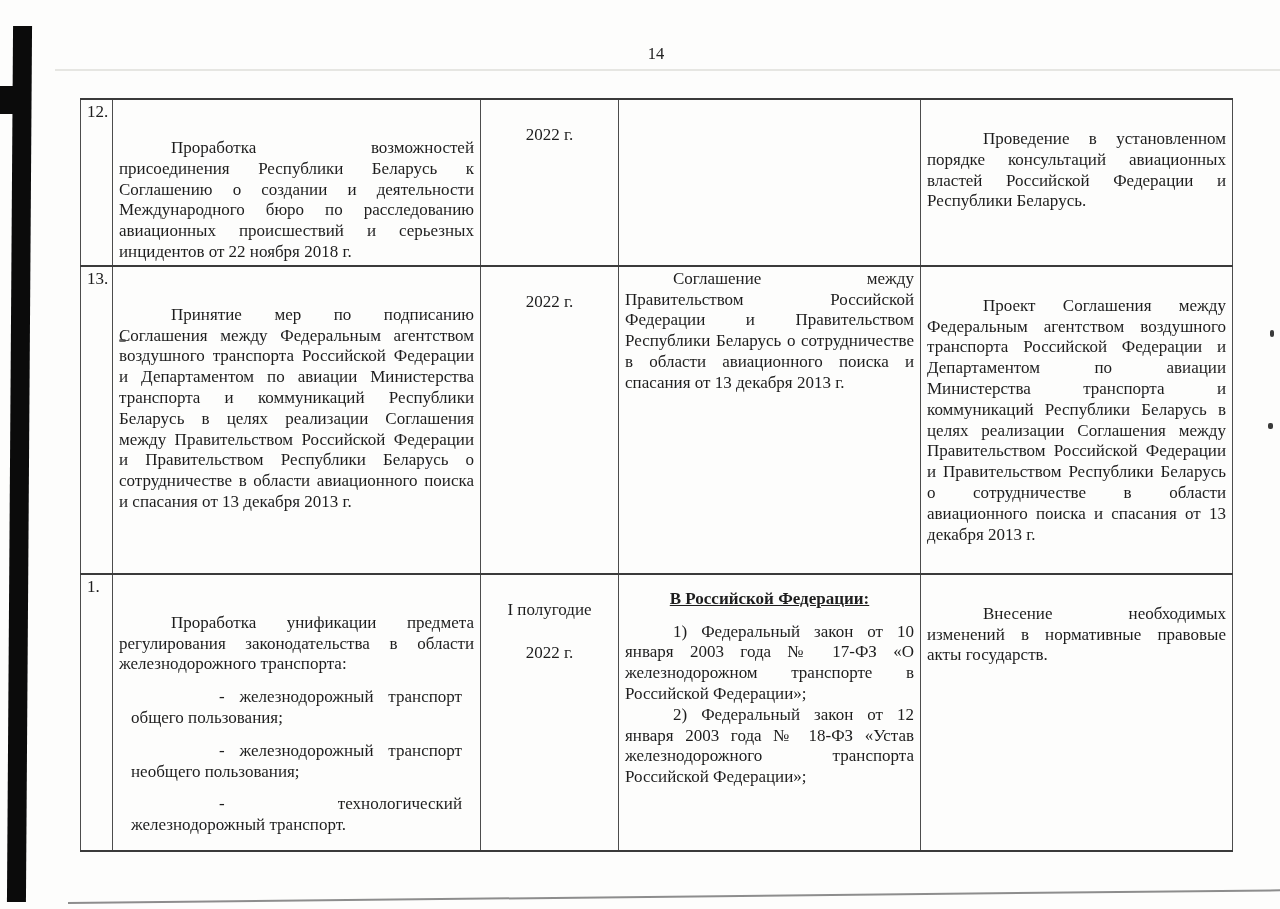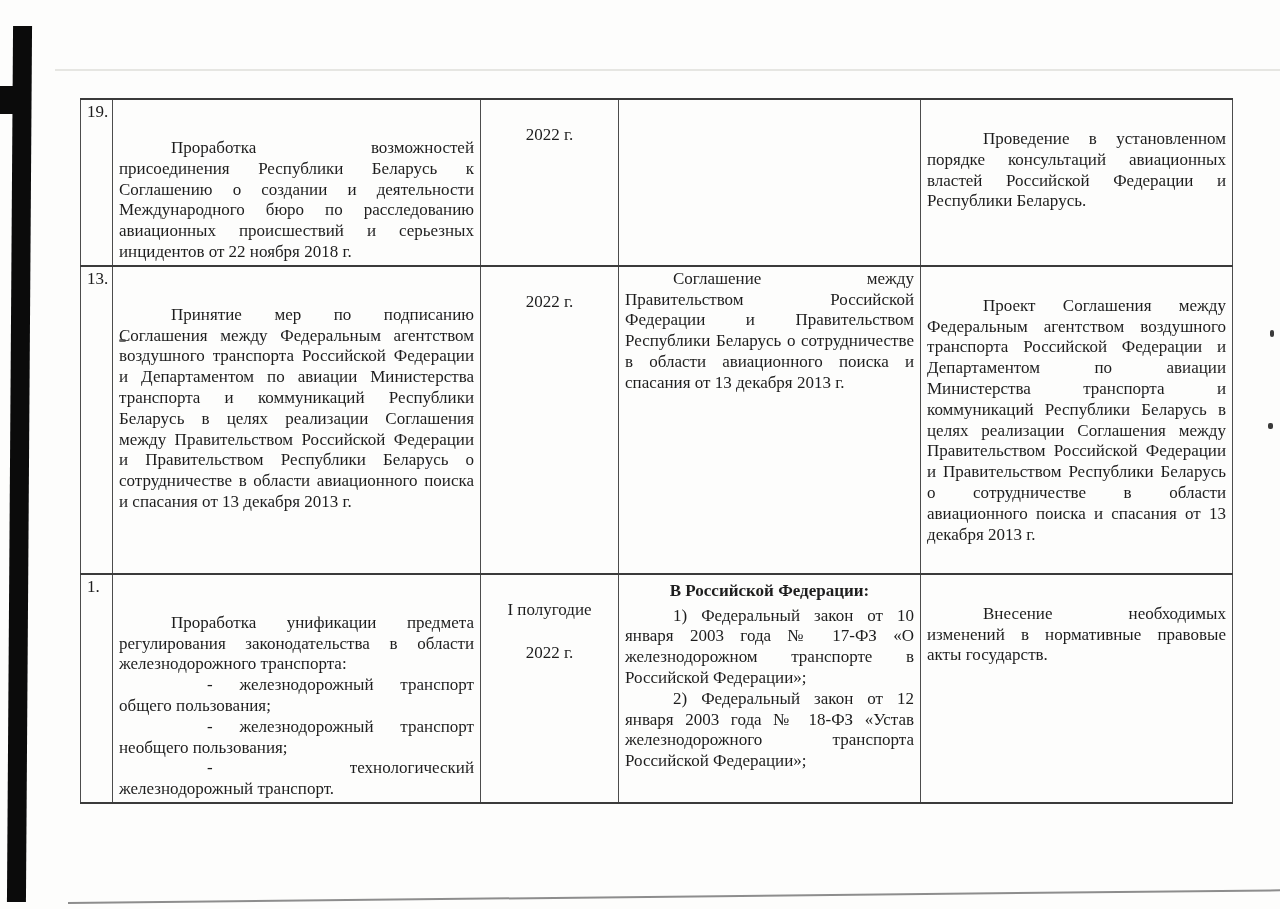--- a/index.html
+++ b/index.html
@@ -27,48 +27,49 @@
     border-top:2px solid #3b3b3b;border-bottom:2px solid #3b3b3b;
     border-left:1px solid #4c4c4c;border-right:1px solid #4c4c4c;
     vertical-align:top;padding:2px 6px;font-size:17px;line-height:20.8px;
   }
   td.c-num{padding:2px 2px 2px 4px;}
   td.c-term{text-align:center;}
   .para{margin:0;text-align:justify;}
   .ind-act{text-indent:52px;margin-top:36px;}
   .ind-basis{text-indent:48px;}
   .ind-res{text-indent:56px;margin-top:27px;}
-  .list-item{margin:0;text-align:justify;text-indent:88px;}
-  .basis-heading{margin:4px;text-align:center;font-weight:bold;}
+  .list-item{margin:12px;text-align:justify;text-indent:88px;}
+  .basis-heading{margin:12px;text-align:center;font-weight:bold;text-decoration:underline;}
   td.c-section{text-align:center;font-weight:bold;padding:0 6px;line-height:20px;}
   .term-line{line-height:21px;margin-top:22px;}
 </style>
 </head>
 <body>
 
 <div class="page">
 
   <div class="scan-bar"></div>
   <div class="scan-blob"></div>
   <div class="streak"></div>
 
+  <div class="page-number">14</div>
 
   <table class="plan">
     <colgroup>
       <col style="width:32px">
       <col style="width:368px">
       <col style="width:138px">
       <col style="width:302px">
       <col style="width:312px">
     </colgroup>
     <tbody>
 
 
       <tr style="height:127px">
-        <td class="c-num">19.</td>
+        <td class="c-num">12.</td>
         <td class="c-act">
           <p class="para ind-act">Проработка возможностей присоединения Республики Беларусь к Соглашению о создании и деятельности Международного бюро по расследованию авиационных происшествий и серьезных инцидентов от 22 ноября 2018 г.</p>
         </td>
         <td class="c-term">
           <div class="term-line">2022 г.</div>
         </td>
         <td class="c-basis"></td>
         <td class="c-res">
           <p class="para ind-res">Проведение в установленном порядке консультаций авиационных властей Российской Федерации и Республики Беларусь.</p>
         </td>

